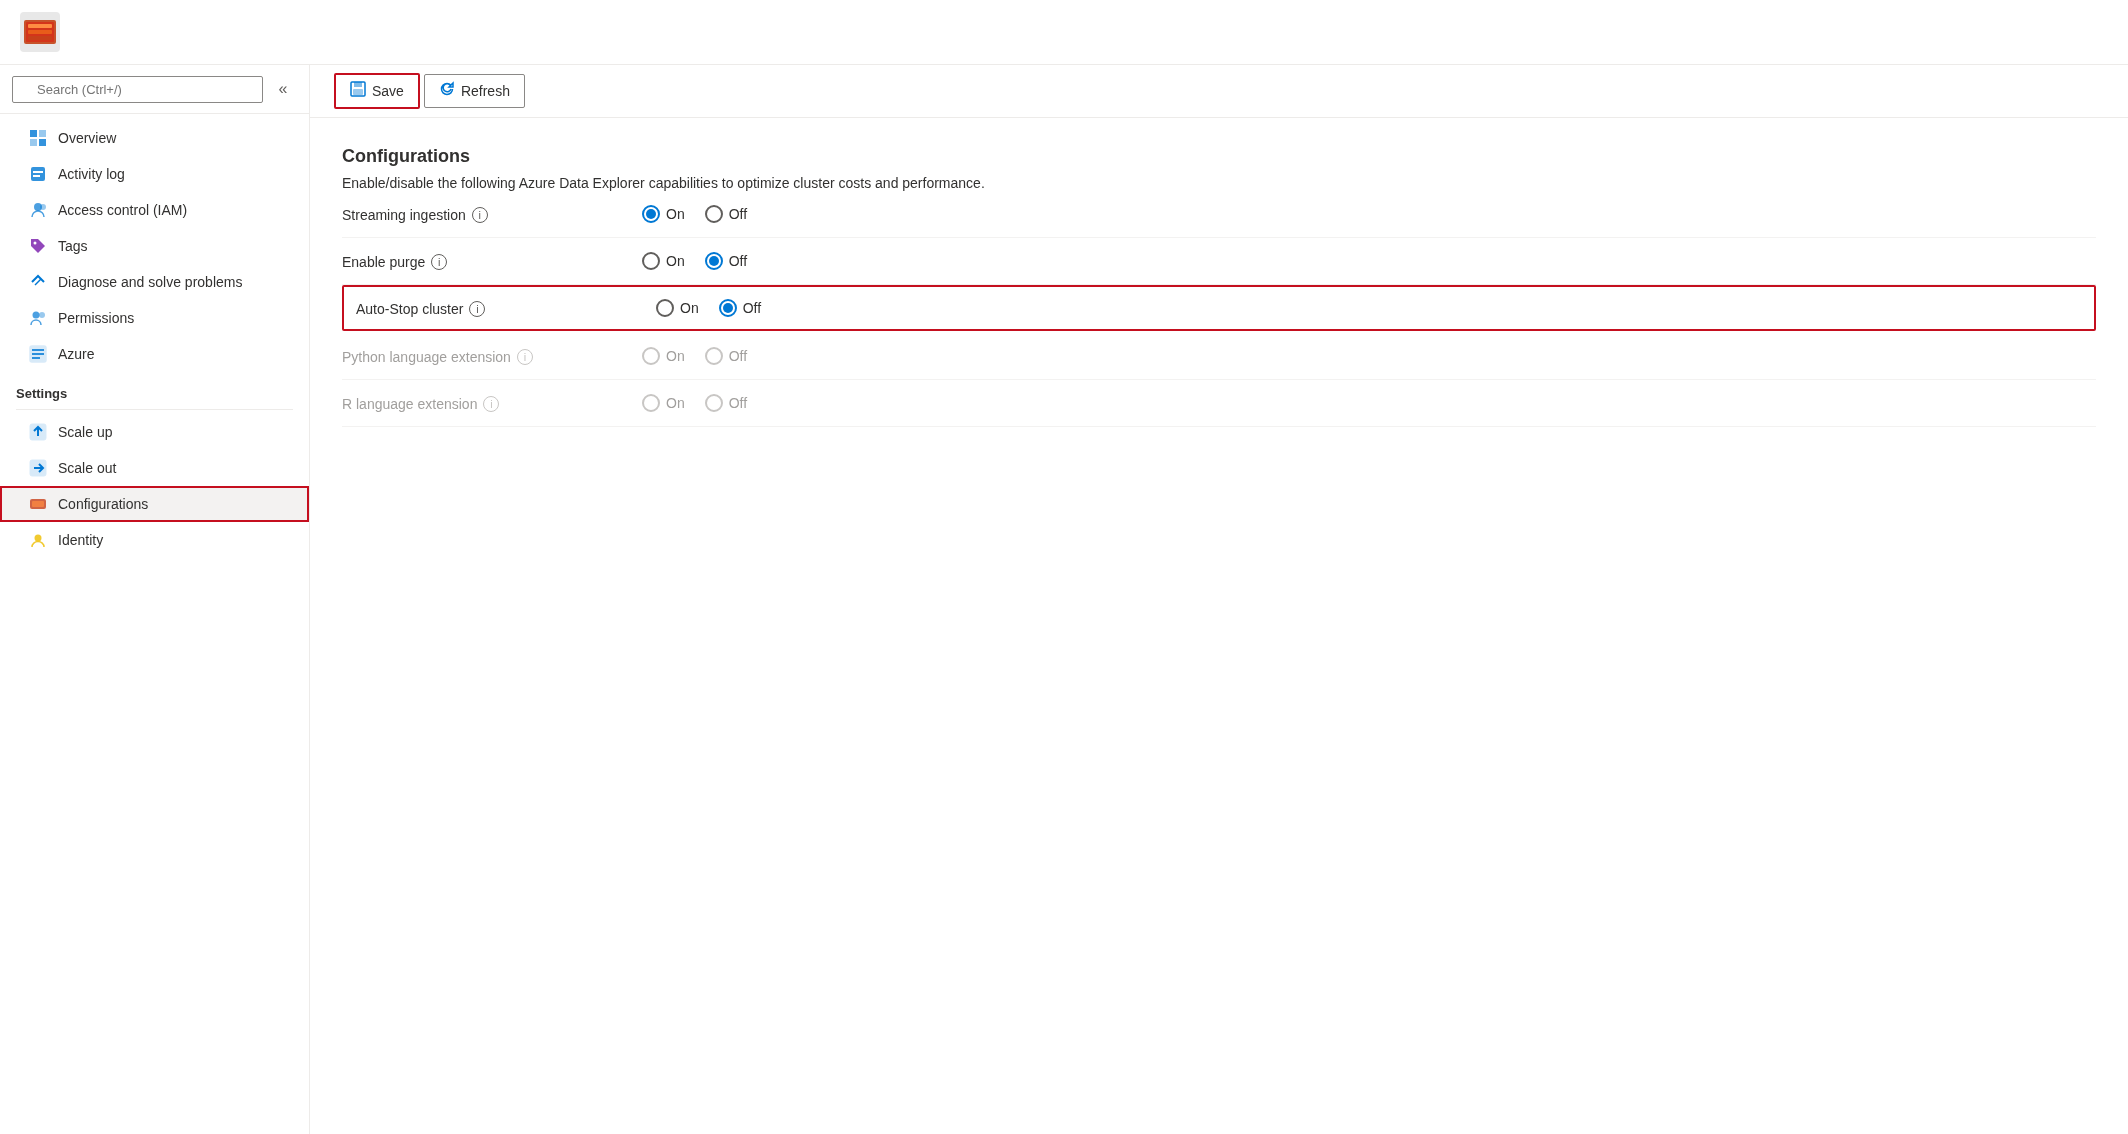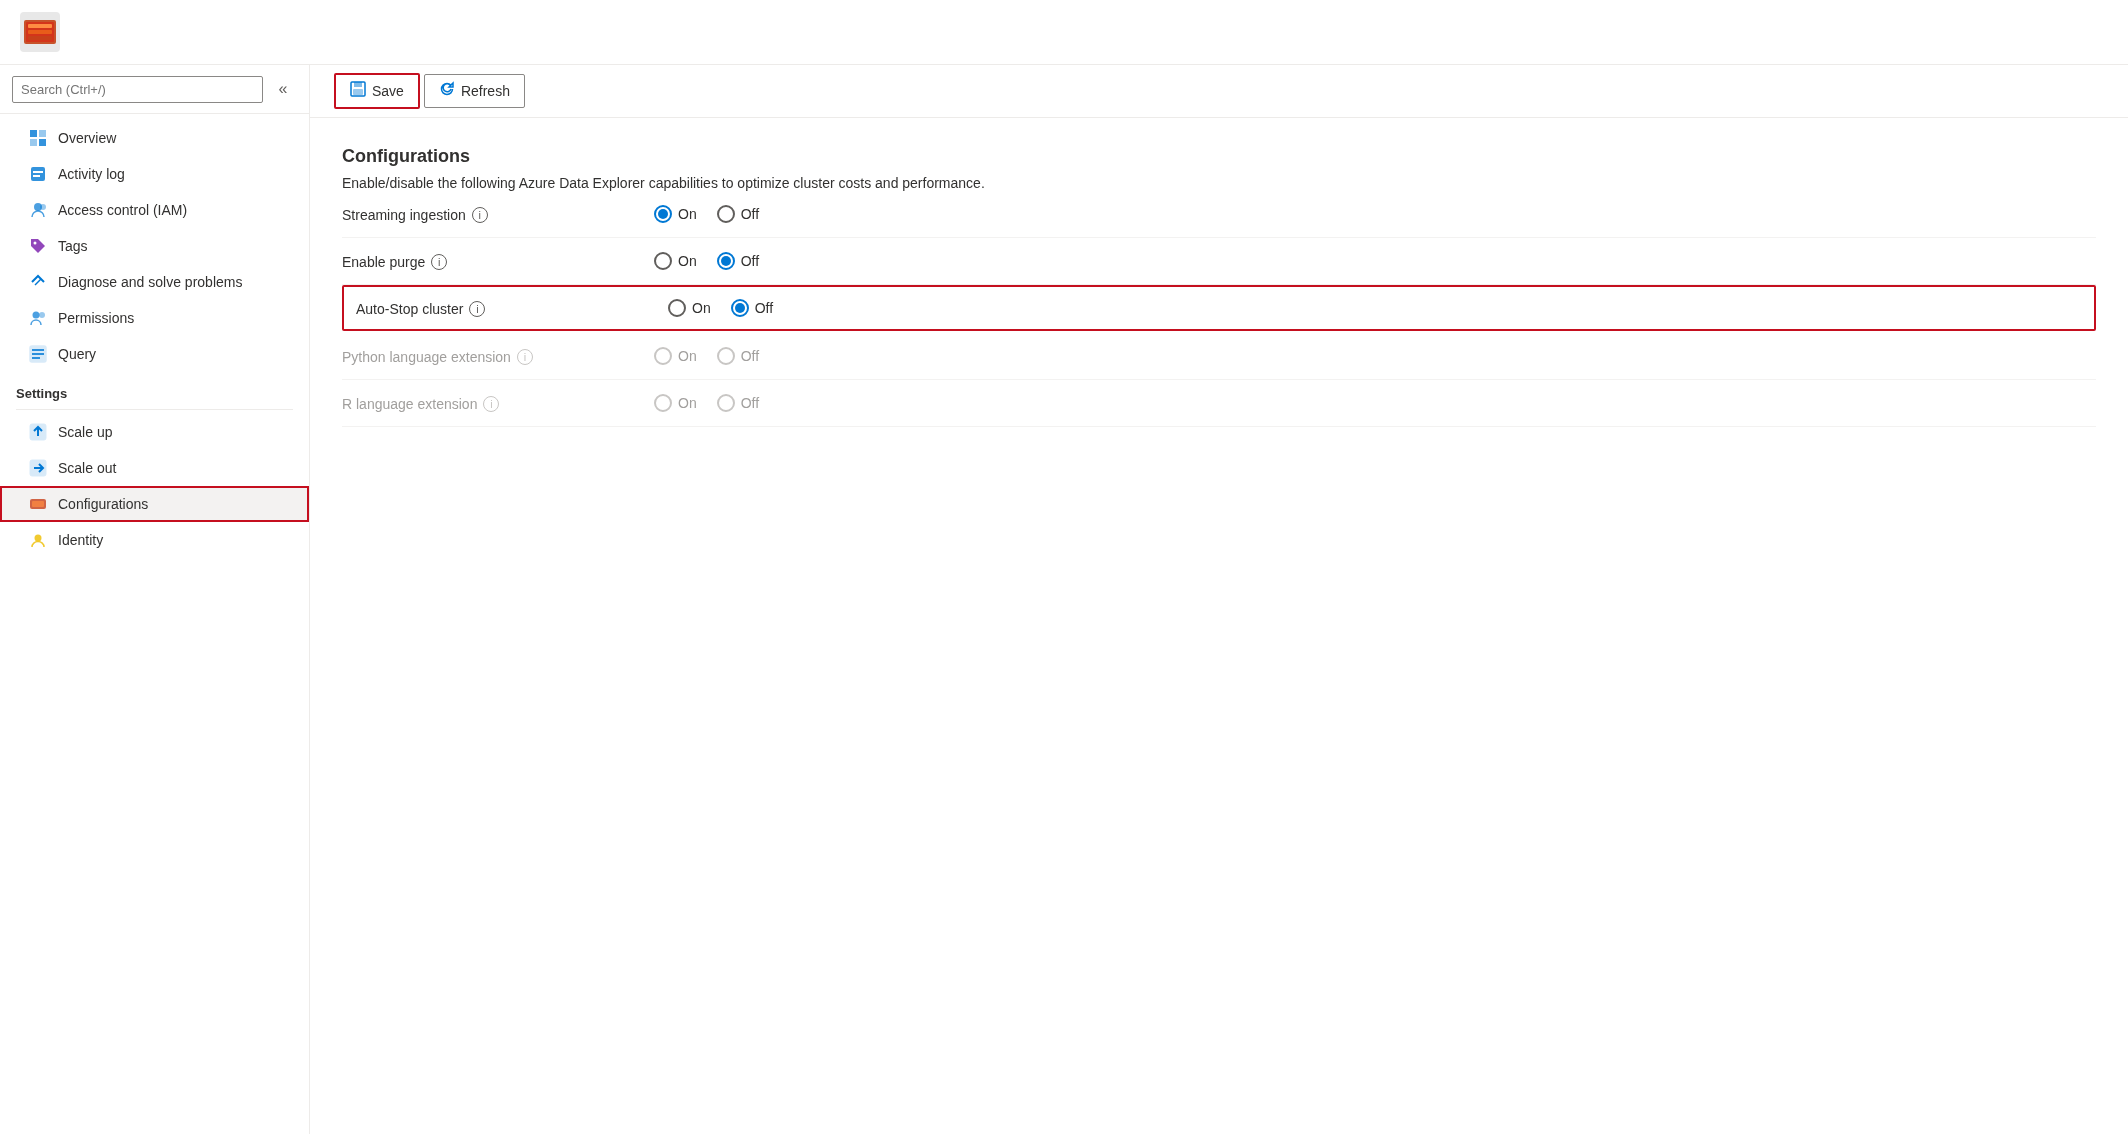--- a/index.html
+++ b/index.html
@@ -13,21 +13,21 @@
     .header-title { font-size: 20px; font-weight: 600; color: #323130; display: flex; align-items: center; gap: 8px; }
     .header-subtitle { font-size: 12px; color: #605e5c; }
     .header-more { color: #323130; font-size: 18px; cursor: pointer; padding: 4px 8px; }
 
     
     .main { display: flex; flex: 1; overflow: hidden; }
 
     
     .sidebar { width: 310px; flex-shrink: 0; border-right: 1px solid #edebe9; display: flex; flex-direction: column; overflow-y: auto; background: #fff; }
     .sidebar-search { padding: 10px 12px; border-bottom: 1px solid #edebe9; display: flex; align-items: center; gap: 6px; }
-    .sidebar-search input { border: 1px solid #8a8886; border-radius: 2px; padding: 5px 8px; width: 100%; font-size: 13px; color: #605e5c; outline: none; }
+    .sidebar-search input { border: 1px solid #8a8886; border-radius: 2px; padding: 5px 24px; width: 100%; font-size: 13px; color: #605e5c; outline: none; }
     .collapse-btn { width: 28px; height: 28px; display: flex; align-items: center; justify-content: center; cursor: pointer; color: #605e5c; font-size: 16px; flex-shrink: 0; }
 
     .sidebar-nav { flex: 1; padding: 6px 0; }
     .nav-item { display: flex; align-items: center; gap: 10px; padding: 8px 28px; cursor: pointer; color: #323130; font-size: 14px; border: none; background: none; width: 100%; text-align: left; }
     .nav-item.active-bordered { background: #f3f2f1; outline: 2px solid #c50f1f; outline-offset: -2px; }
     .nav-icon { width: 20px; height: 20px; flex-shrink: 0; display: flex; align-items: center; justify-content: center; }
     .section-label { padding: 14px 16px 4px 16px; font-size: 13px; font-weight: 600; color: #323130; }
     .section-divider { border: none; border-top: 1px solid #edebe9; margin: 4px 16px; }
 
     
@@ -46,21 +46,21 @@
 
     
     .config-row { display: flex; align-items: flex-end; padding: 14px 0; border-bottom: 1px solid #f3f2f1; }
     .config-row.highlighted-row { border: 2px solid #c50f1f; border-radius: 2px; padding: 12px 12px; margin-bottom: 2px; }
     .config-label { flex: 0 0 300px; display: flex; align-items: center; gap: 6px; font-size: 14px; color: #323130; }
     .config-label.disabled-label { color: #a19f9d; }
     .info-icon { display: inline-flex; align-items: center; justify-content: center; width: 16px; height: 16px; border: 1px solid #605e5c; border-radius: 50%; font-size: 11px; color: #605e5c; cursor: pointer; flex-shrink: 0; }
     .info-icon.disabled { border-color: #c8c6c4; color: #c8c6c4; }
 
     
-    .radio-group { display: flex; align-items: center; gap: 20px; margin-left: 12px; }
+    .radio-group { display: flex; align-items: center; gap: 20px; }
     .radio-option { display: flex; align-items: center; gap: 6px; cursor: pointer; }
     .radio-option.disabled { cursor: default; }
     .radio-circle { width: 18px; height: 18px; border-radius: 50%; border: 2px solid #0078d4; display: flex; align-items: center; justify-content: center; flex-shrink: 0; }
     .radio-circle.selected { background: #fff; }
     .radio-circle.selected::after { content: ''; width: 10px; height: 10px; border-radius: 50%; background: #0078d4; }
     .radio-circle.unselected { border: 2px solid #605e5c; }
     .radio-circle.disabled-circle { border: 2px solid #c8c6c4; }
     .radio-label { font-size: 14px; color: #323130; }
     .radio-label.disabled-text { color: #a19f9d; }
 
@@ -160,21 +160,21 @@
 
       <div class="nav-item">
         <div class="nav-icon">
           <svg width="18" height="18" viewBox="0 0 18 18">
               <rect x="1" y="1" width="16" height="16" rx="2" fill="#0078d4" opacity="0.15" stroke="#0078d4" stroke-width="1.5"></rect>
               <rect x="3" y="4" width="12" height="2" fill="#0078d4" opacity="0.8"></rect>
               <rect x="3" y="8" width="12" height="2" fill="#0078d4" opacity="0.8"></rect>
               <rect x="3" y="12" width="8" height="2" fill="#0078d4" opacity="0.8"></rect>
             </svg>
         </div>
-        <span>Query</span>
+        <span>Azure</span>
       </div>
 
       <div class="section-label">Settings</div>
       <hr class="section-divider">
 
       <div class="nav-item">
         <div class="nav-icon">
           <svg width="18" height="18" viewBox="0 0 18 18">
               <rect x="1" y="1" width="16" height="16" rx="2" fill="#0078d4" opacity="0.15" stroke="#0078d4" stroke-width="1"></rect>
               <line x1="9" y1="13" x2="9" y2="5" stroke="#0078d4" stroke-width="2"></line>

